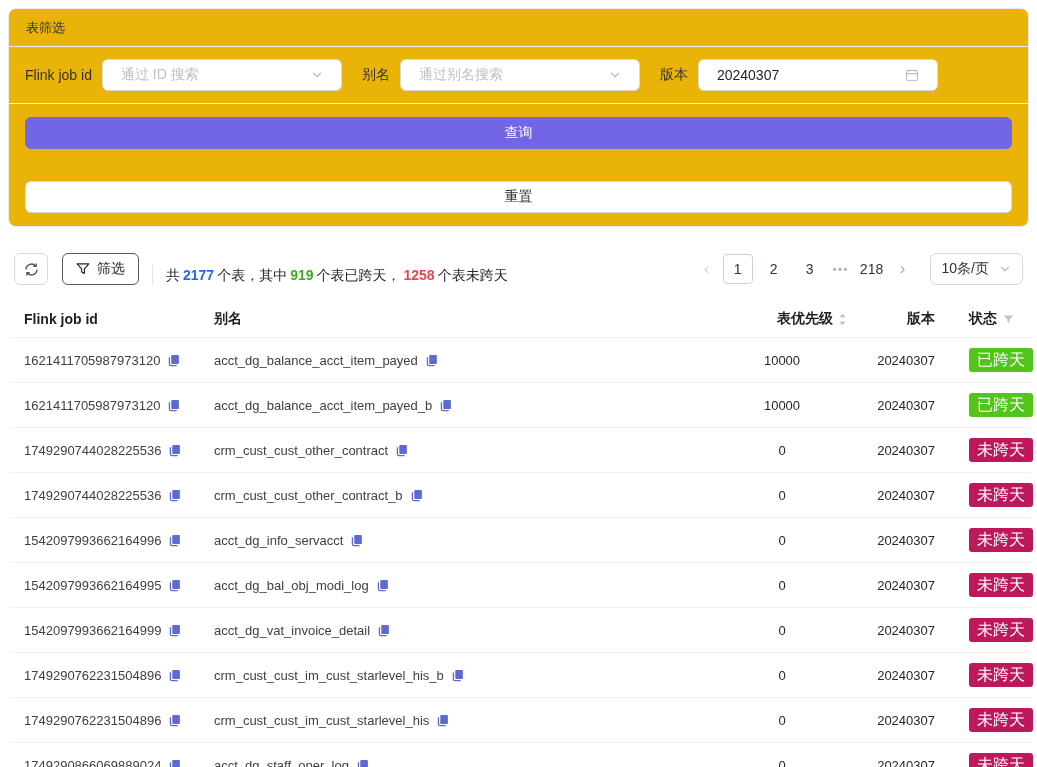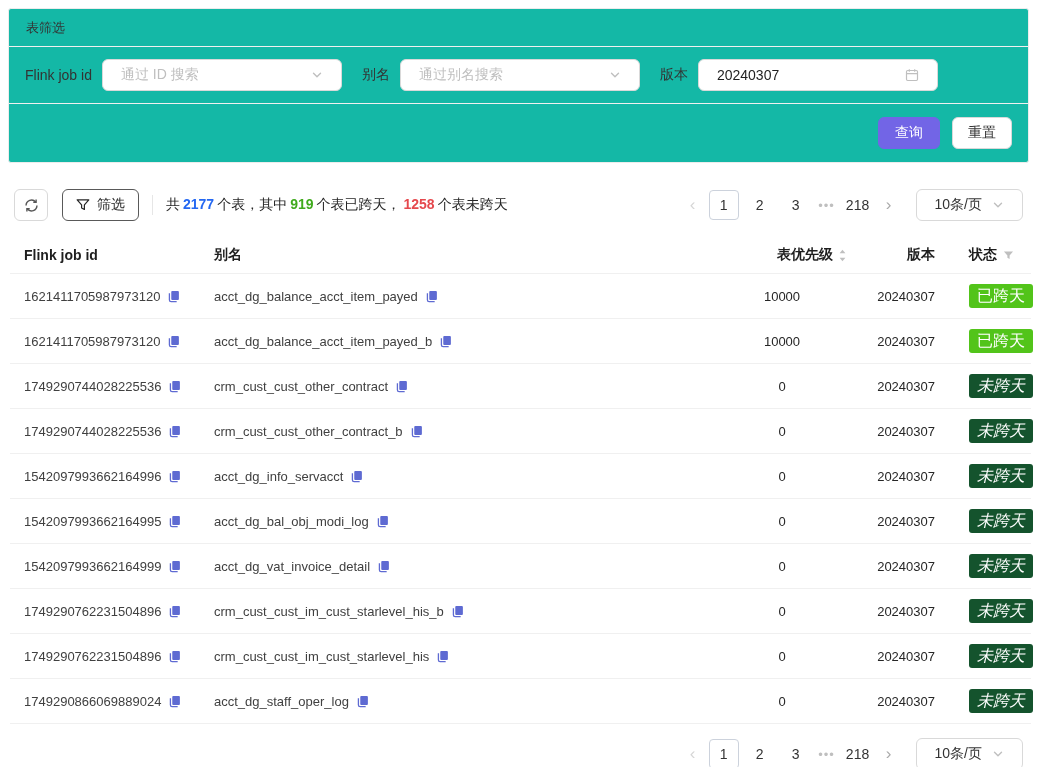--- a/index.html
+++ b/index.html
@@ -5,41 +5,41 @@
   * { box-sizing: border-box; margin: 0; padding: 0; }
   html,body { background:#fff; }
   body {
     width: 1037px; height: 767px;
     font-family: "Liberation Sans", "DejaVu Sans", sans-serif;
     color: #262626; font-size: 14px; overflow: hidden;
   }
   .page { padding: 8px; }
 
   
-  .card { border: 1px solid #ececec; border-radius: 3px; background:#14b8a6; }
+  .card { border: 1px solid #ececec; border-radius: 8px; background:#eab308; }
   .card-title { height: 38px; display:flex; align-items:center; padding: 0 17px;
     font-size: 13px; color:#333; border-bottom: 1px solid #f0f0f0; }
   .filter-row { display:flex; align-items:center; height: 57px; padding: 0 16px;
     border-bottom: 1px solid #f0f0f0; }
   .f-label { margin-right: 10px; white-space: nowrap; color:#333; }
   .gap { margin-left: 20px; }
   .control { width: 240px; height: 32px; border:1px solid #d9d9d9; border-radius: 6px;
     display:flex; align-items:center; justify-content:space-between; padding: 0 18px;
     background:#fff; cursor:pointer; }
   .control .ph { color:#bfbfbf; }
   .control .val { color:#1f1f1f; font-weight: 500; }
   .ctl-icon { color:#bfbfbf; display:flex; align-items:center; }
-  .actions-row { display:flex; justify-content:flex-end; gap: 12px; padding: 13px 16px 13px; }
+  .actions-row { display:flex; justify-content:flex-end; gap: 32px; padding: 13px 16px 13px; flex-direction: column; }
   .btn { height: 32px; border-radius: 6px; font-size: 14px; display:inline-flex;
     align-items:center; justify-content:center; cursor:pointer; font-family: inherit; }
   .btn-primary { background:#7265e6; border:1px solid #7265e6; color:#fff; padding: 0 16px; }
   .btn-default { background:#fff; border:1px solid #d9d9d9; color:#333; padding: 0 15px; }
 
   
-  .toolbar { display:flex; align-items:center; margin: 26px 6px 0 6px; }
+  .toolbar { display:flex; align-items:flex-end; margin: 26px 6px 0 6px; }
   .icon-btn { width: 34px; height: 32px; border:1px solid #d9d9d9; border-radius: 6px;
     background:#fff; display:flex; align-items:center; justify-content:center;
     color:#555; cursor:pointer; }
   .filter-toggle { margin-left: 14px; height: 32px; border:1px solid #595959; border-radius: 6px;
     background:#fff; display:flex; align-items:center; gap: 7px; padding: 0 13px;
     color:#262626; cursor:pointer; font-size:14px; }
   .vdiv { width:1px; height: 20px; background:#e6e6e6; margin: 0 13px; }
   .summary { white-space:nowrap; color:#262626; }
   .summary .num { font-weight: 600; margin: 0 3px; }
   .blue  { color:#2468f2; }
@@ -51,40 +51,40 @@
   .toolbar .pagination { margin-left:auto; }
   .pg-arrow { width: 26px; height: 30px; display:flex; align-items:center; justify-content:center;
     font-size: 17px; color:#aaa; cursor:pointer; user-select:none; }
   .pg-arrow.disabled { color:#d6d6d6; cursor:default; }
   .pg-item { min-width: 30px; height: 30px; display:flex; align-items:center; justify-content:center;
     margin: 0 3px; border-radius: 4px; cursor:pointer; }
   .pg-item.active { border:1px solid #ccd2dc; font-weight: 500; }
   .pg-ellipsis { min-width: 26px; text-align:center; color:#bfbfbf; letter-spacing: 1px;
     cursor:pointer; font-size: 13px; }
   .pg-size { height: 32px; border:1px solid #d9d9d9; border-radius: 6px; display:flex;
-    align-items:center; gap: 10px; padding: 0 18px; margin-left: 14px; cursor:pointer; background:#fff; }
+    align-items:center; gap: 10px; padding: 0 11px; margin-left: 14px; cursor:pointer; background:#fff; }
 
   
   .data-table { width: 1021px; margin: 16px 0 0 2px; border-collapse: collapse; table-layout: fixed; }
   .data-table th { font-weight: 600; color:#1f1f1f; font-size: 14px; text-align:left;
     padding: 9px 8px; border-bottom: 1px solid #f0f0f0; }
   .data-table td { padding: 0 8px; height: 45px; border-bottom: 1px solid #f0f0f0;
     font-size: 13px; color:#262626; }
   .first { padding-left: 14px !important; }
   .link { color:#404040; cursor:pointer; text-decoration:none; }
   .copy { color:#5e6ad2; margin-left: 7px; cursor:pointer; display:inline-flex; vertical-align:-2px; }
   .th-flex { display:flex; align-items:center; justify-content:flex-end; gap: 5px; text-align: right; }
   .th-flex-left { display:flex; align-items:center; gap: 6px; }
   td.num-cell { text-align:center; padding-right: 26px; }
   td.ver-cell, th.ver-head { text-align:right; padding-right: 12px; }
   td.status-cell, th.status-head { padding-left: 22px; }
   .tag { display:inline-block; padding: 4px 8px; border-radius: 3px; color:#fff;
     font-size: 16px; line-height: 1; white-space:nowrap; }
   .tag-green { background:#52c41a; }
-  .tag-red   { background:#14532d;font-style:italic; }
+  .tag-red   { background:#be185d; }
   .sorter, .th-funnel { display:inline-flex; color:#bfbfbf; line-height:0; cursor:pointer; }
 
   .bottom-bar { display:flex; justify-content:flex-end; margin: 14px 6px 0 6px; }
 </style>
 </head>
 <body>
 
 <div class="page">
 
   <section class="card">

